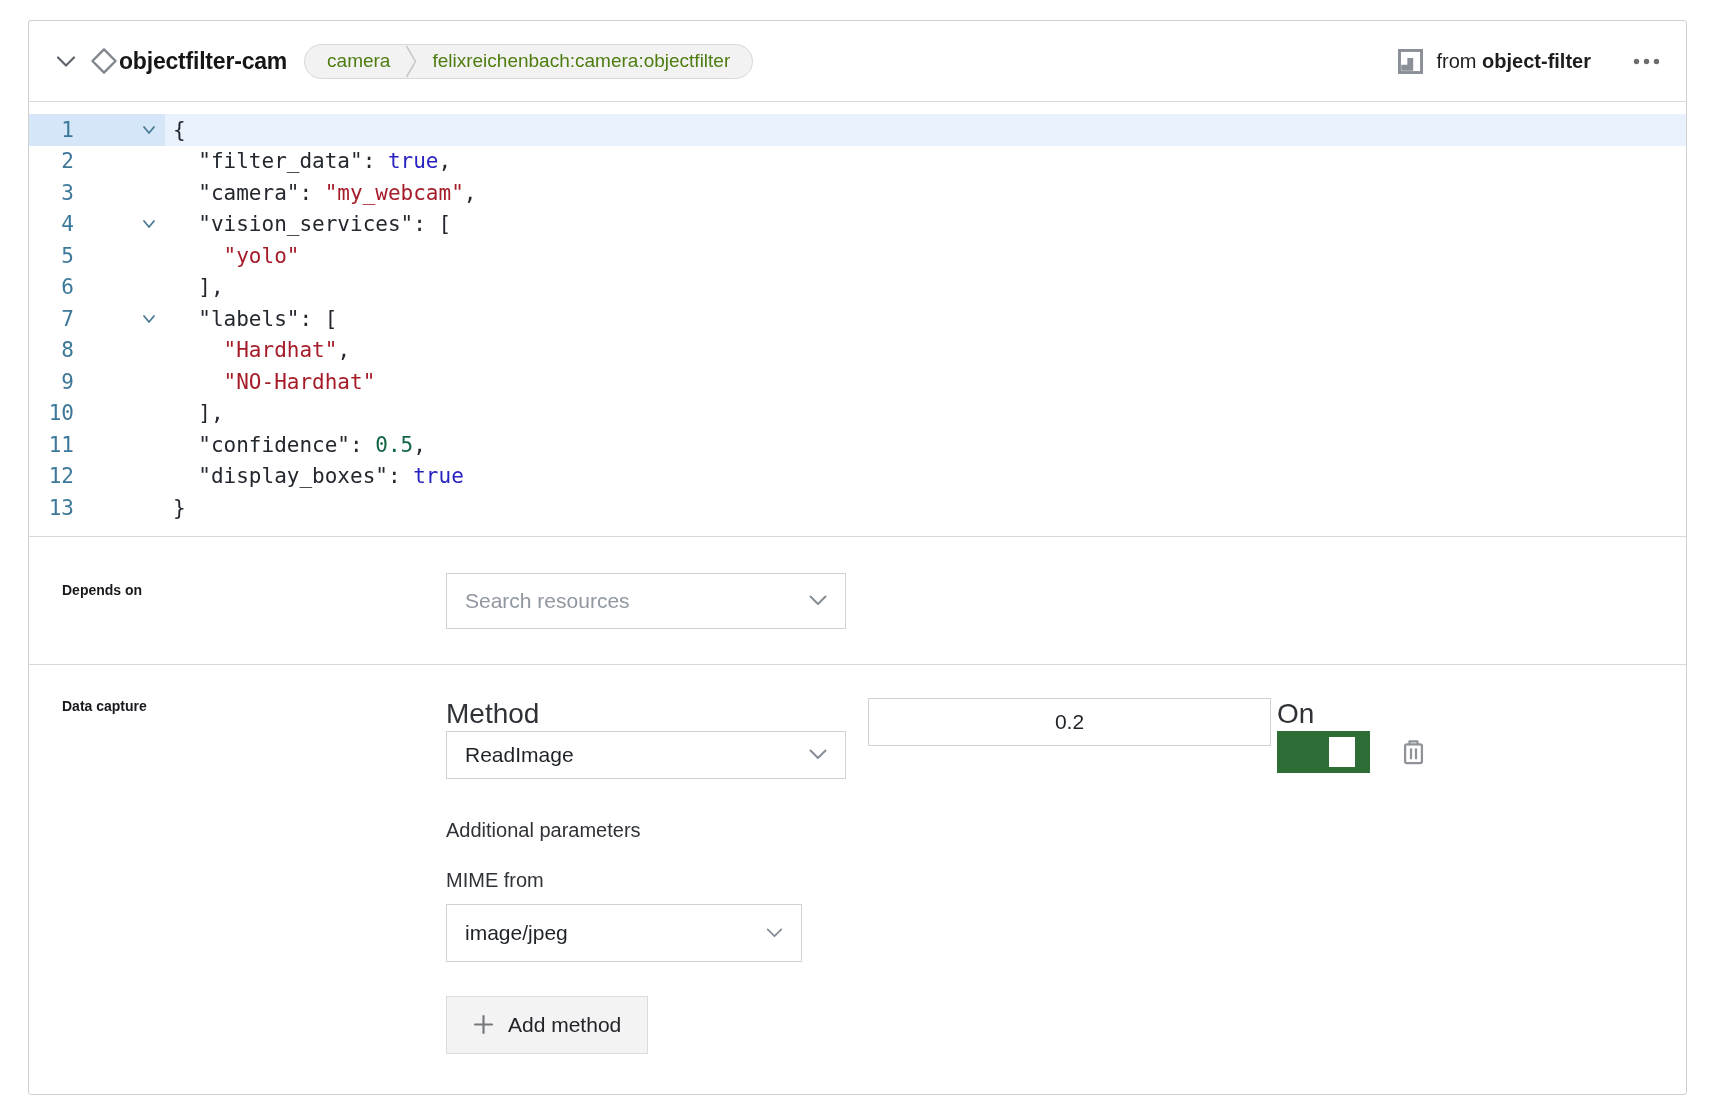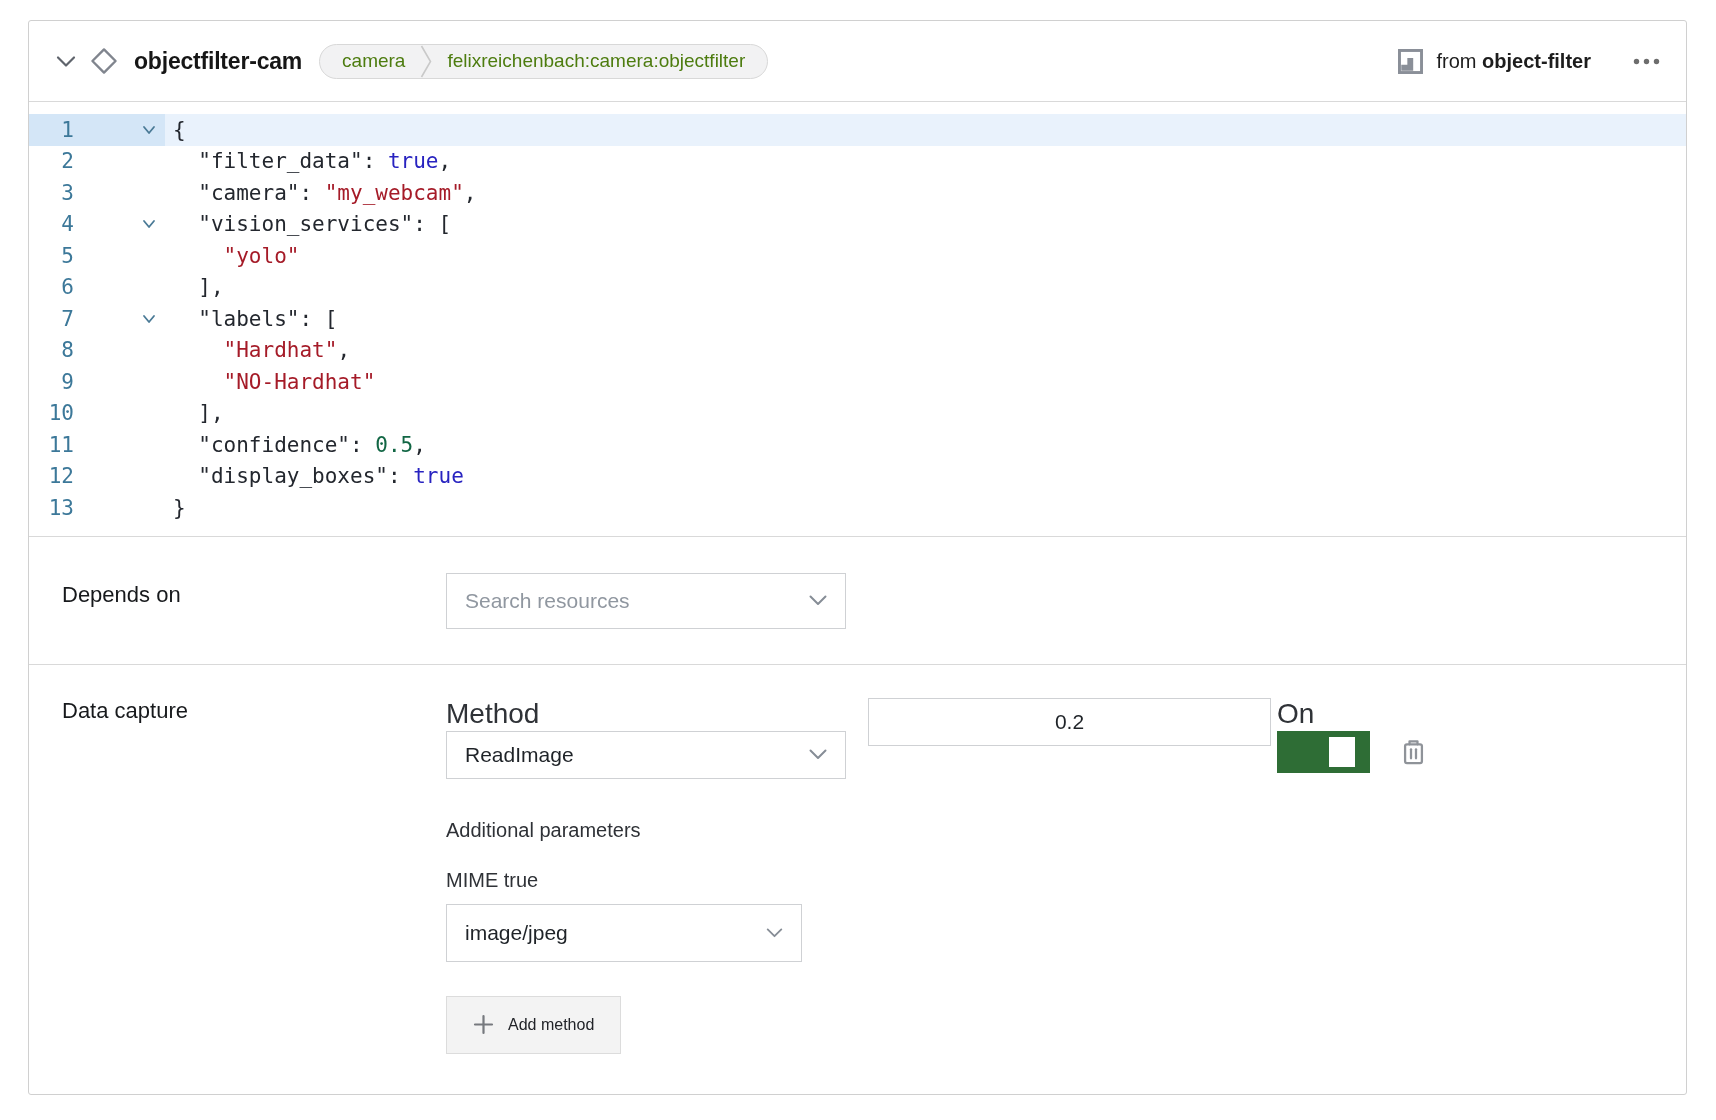--- a/index.html
+++ b/index.html
@@ -6,21 +6,21 @@
   html,body { width:1716px; height:1120px; background:#ffffff; overflow:hidden;
               font-family:"Liberation Sans", sans-serif; }
 
   .card { position:absolute; left:28px; top:20px; width:1659px;
           border:1px solid #d0d0d0; border-radius:3px; background:#fff; }
 
   
   .card-header { height:80px; display:flex; align-items:center; padding:0 26px 0 27px; }
   .icon-btn { display:inline-flex; align-items:center; justify-content:center; cursor:pointer; }
   .hdr-diamond { margin-left:13px; display:inline-flex; }
-  .title { margin-left:15px; font-size:23px; font-weight:bold; color:#161616; letter-spacing:-0.2px; }
+  .title { font-size:23px; font-weight:bold; color:#161616; letter-spacing:-0.2px; }
   .pill { margin-left:17px; height:35px; display:flex; align-items:center; gap:15px;
           background:#f2f2f3; border:1px solid #d8d8d8; border-radius:18px;
           padding:0 22px; font-size:19px; color:#4d7c0f; white-space:nowrap; }
   .pill-divider { display:inline-flex; align-items:center; }
   .spacer { flex:1; }
   .from-text { margin-left:13px; font-size:20px; color:#1d1d1d; white-space:nowrap; }
   .from-text b { font-weight:bold; }
   .hdr-ellipsis { margin-left:42px; }
 
   
@@ -35,21 +35,21 @@
   .code-line.active .line-gutter { background:var(--active-gutter,#d4e6f7); }
   .code-line.active .code-text   { background:var(--active-line,#e9f2fc); }
   .tok-p { color:#23272e; }
   .tok-s { color:var(--string,#a51b28); }
   .tok-b { color:var(--boolean,#2823c0); }
   .tok-n { color:var(--number,#116644); }
 
   
   .section { border-top:1px solid #d9d9d9; display:flex; align-items:flex-start; }
   .section-left { width:417px; padding-left:33px; flex:none; }
-  .section h2 { font-size:22px; font-weight:normal; color:#17191c; }
+  .section h2 { font-size:14px; font-weight:bold; color:#17191c; }
 
   .depends { padding:36px 0 35px; }
   .depends h2 { margin-top:9px; }
 
   .select { display:flex; align-items:center; justify-content:space-between;
             border:1px solid #cfd1d4; background:#fff; padding:0 18px;
             font-size:21px; color:#1f2328; cursor:pointer; }
   .placeholder { color:#9097a0; }
   .depends-select { width:400px; height:56px;text-align:center; }
 
@@ -68,21 +68,21 @@
   .toggle { position:relative; width:93px; height:42px; background:var(--toggle-on,#2e6d35); cursor:pointer; }
   .knob { position:absolute; right:15px; top:6px; width:26px; height:30px; background:#fff; }
   .trash-btn { margin-left:31px; }
 
   .addl-label { margin-top:40px; font-size:20px; color:#2f3237; }
   .mime-label { display:block; margin-top:27px; font-size:20px; color:#2f3237; }
   .mime-select { margin-top:12px; width:356px; height:58px; }
 
   .add-method { margin-top:34px; height:58px; padding:0 26px; display:inline-flex;
                 align-items:center; gap:14px; background:#f3f3f3; border:1px solid #dcdcdc;
-                font-size:16px; color:#212328; font-family:"Liberation Sans",sans-serif; cursor:pointer; }
+                font-size:21px; color:#212328; font-family:"Liberation Sans",sans-serif; cursor:pointer; }
 </style>
 </head>
 <body>
 
 <div class="card">
 
   <div class="card-header">
     <span class="icon-btn">
       <svg width="20" height="13" viewBox="0 0 20 13">
           <polyline points="2,2.5 10,10.5 18,2.5" fill="none" stroke="#5f646c" stroke-width="2.2" stroke-linecap="round" stroke-linejoin="round"></polyline>
@@ -268,21 +268,21 @@
                 <rect x="3.6" y="5.2" width="14.8" height="16.6" rx="1.6"></rect>
                 <path d="M8.8 9.6 v8"></path>
                   <path d="M13.2 9.6 v8"></path>
               </svg>
             </span>
           </div>
         </div>
       </div>
 
       <div class="addl-label">Additional parameters</div>
-      <label class="mime-label">MIME true</label>
+      <label class="mime-label">MIME from</label>
       <div class="select mime-select">
         <span>image/jpeg</span>
         <svg width="17" height="10" viewBox="0 0 18 11">
             <polyline points="1.5,1.5 9,9 16.5,1.5" fill="none" stroke="#868d96" stroke-width="2" stroke-linecap="round" stroke-linejoin="round"></polyline>
           </svg>
       </div>
 
       <button class="add-method">
         <span class="icon-btn">
           <svg width="21" height="21" viewBox="0 0 21 21">

